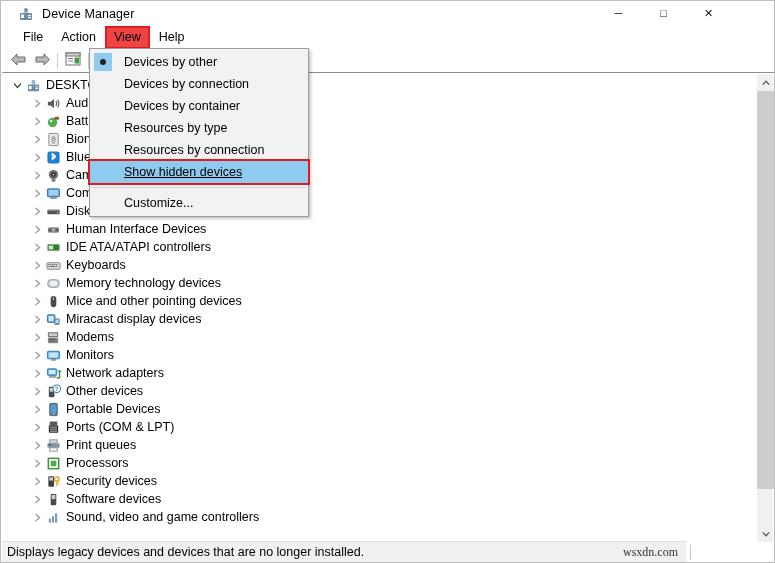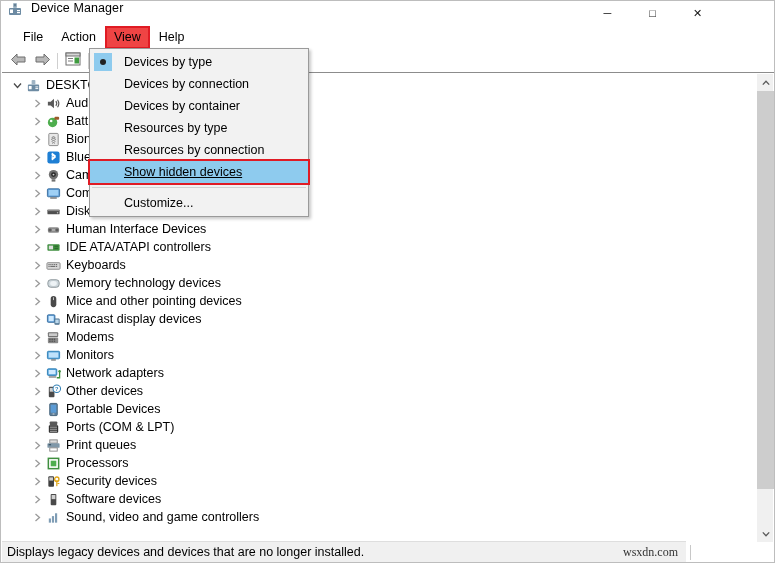--- a/index.html
+++ b/index.html
@@ -25,25 +25,25 @@
     width: 775px; height: 563px;
     background: #ffffff;
     border: 1px solid #bdbdbd;
     box-sizing: border-box;
     overflow: hidden;
   }
 
   
   .titlebar {
     position: absolute;
-    left: 0; top: 0;
+    left: 11px; top: 0;
     width: 719px; height: 25px;
     background: #ffffff;
     display: flex;
-    align-items: flex-start;
+    align-items: center;
   }
   .title-icon {
     width: 16px; height: 16px;
     margin-left: 6px; margin-right: 8px;
     position: relative;
     flex: none;
   }
   .title-text {
     font-size: 12.5px;
     color: #000000;
@@ -788,21 +788,21 @@
     <div class="status-sep"></div>
     <div class="watermark">wsxdn.com</div>
   </div>
 
   <div class="dropdown">
 
     <div class="dd-item">
       <span class="dd-radio">
           <span class="dot"></span>
         </span>
-      <span>Devices by type</span>
+      <span>Devices by other</span>
     </div>
 
     <div class="dd-item">
       <span>Devices by connection</span>
     </div>
 
     <div class="dd-item">
       <span>Devices by container</span>
     </div>
 

